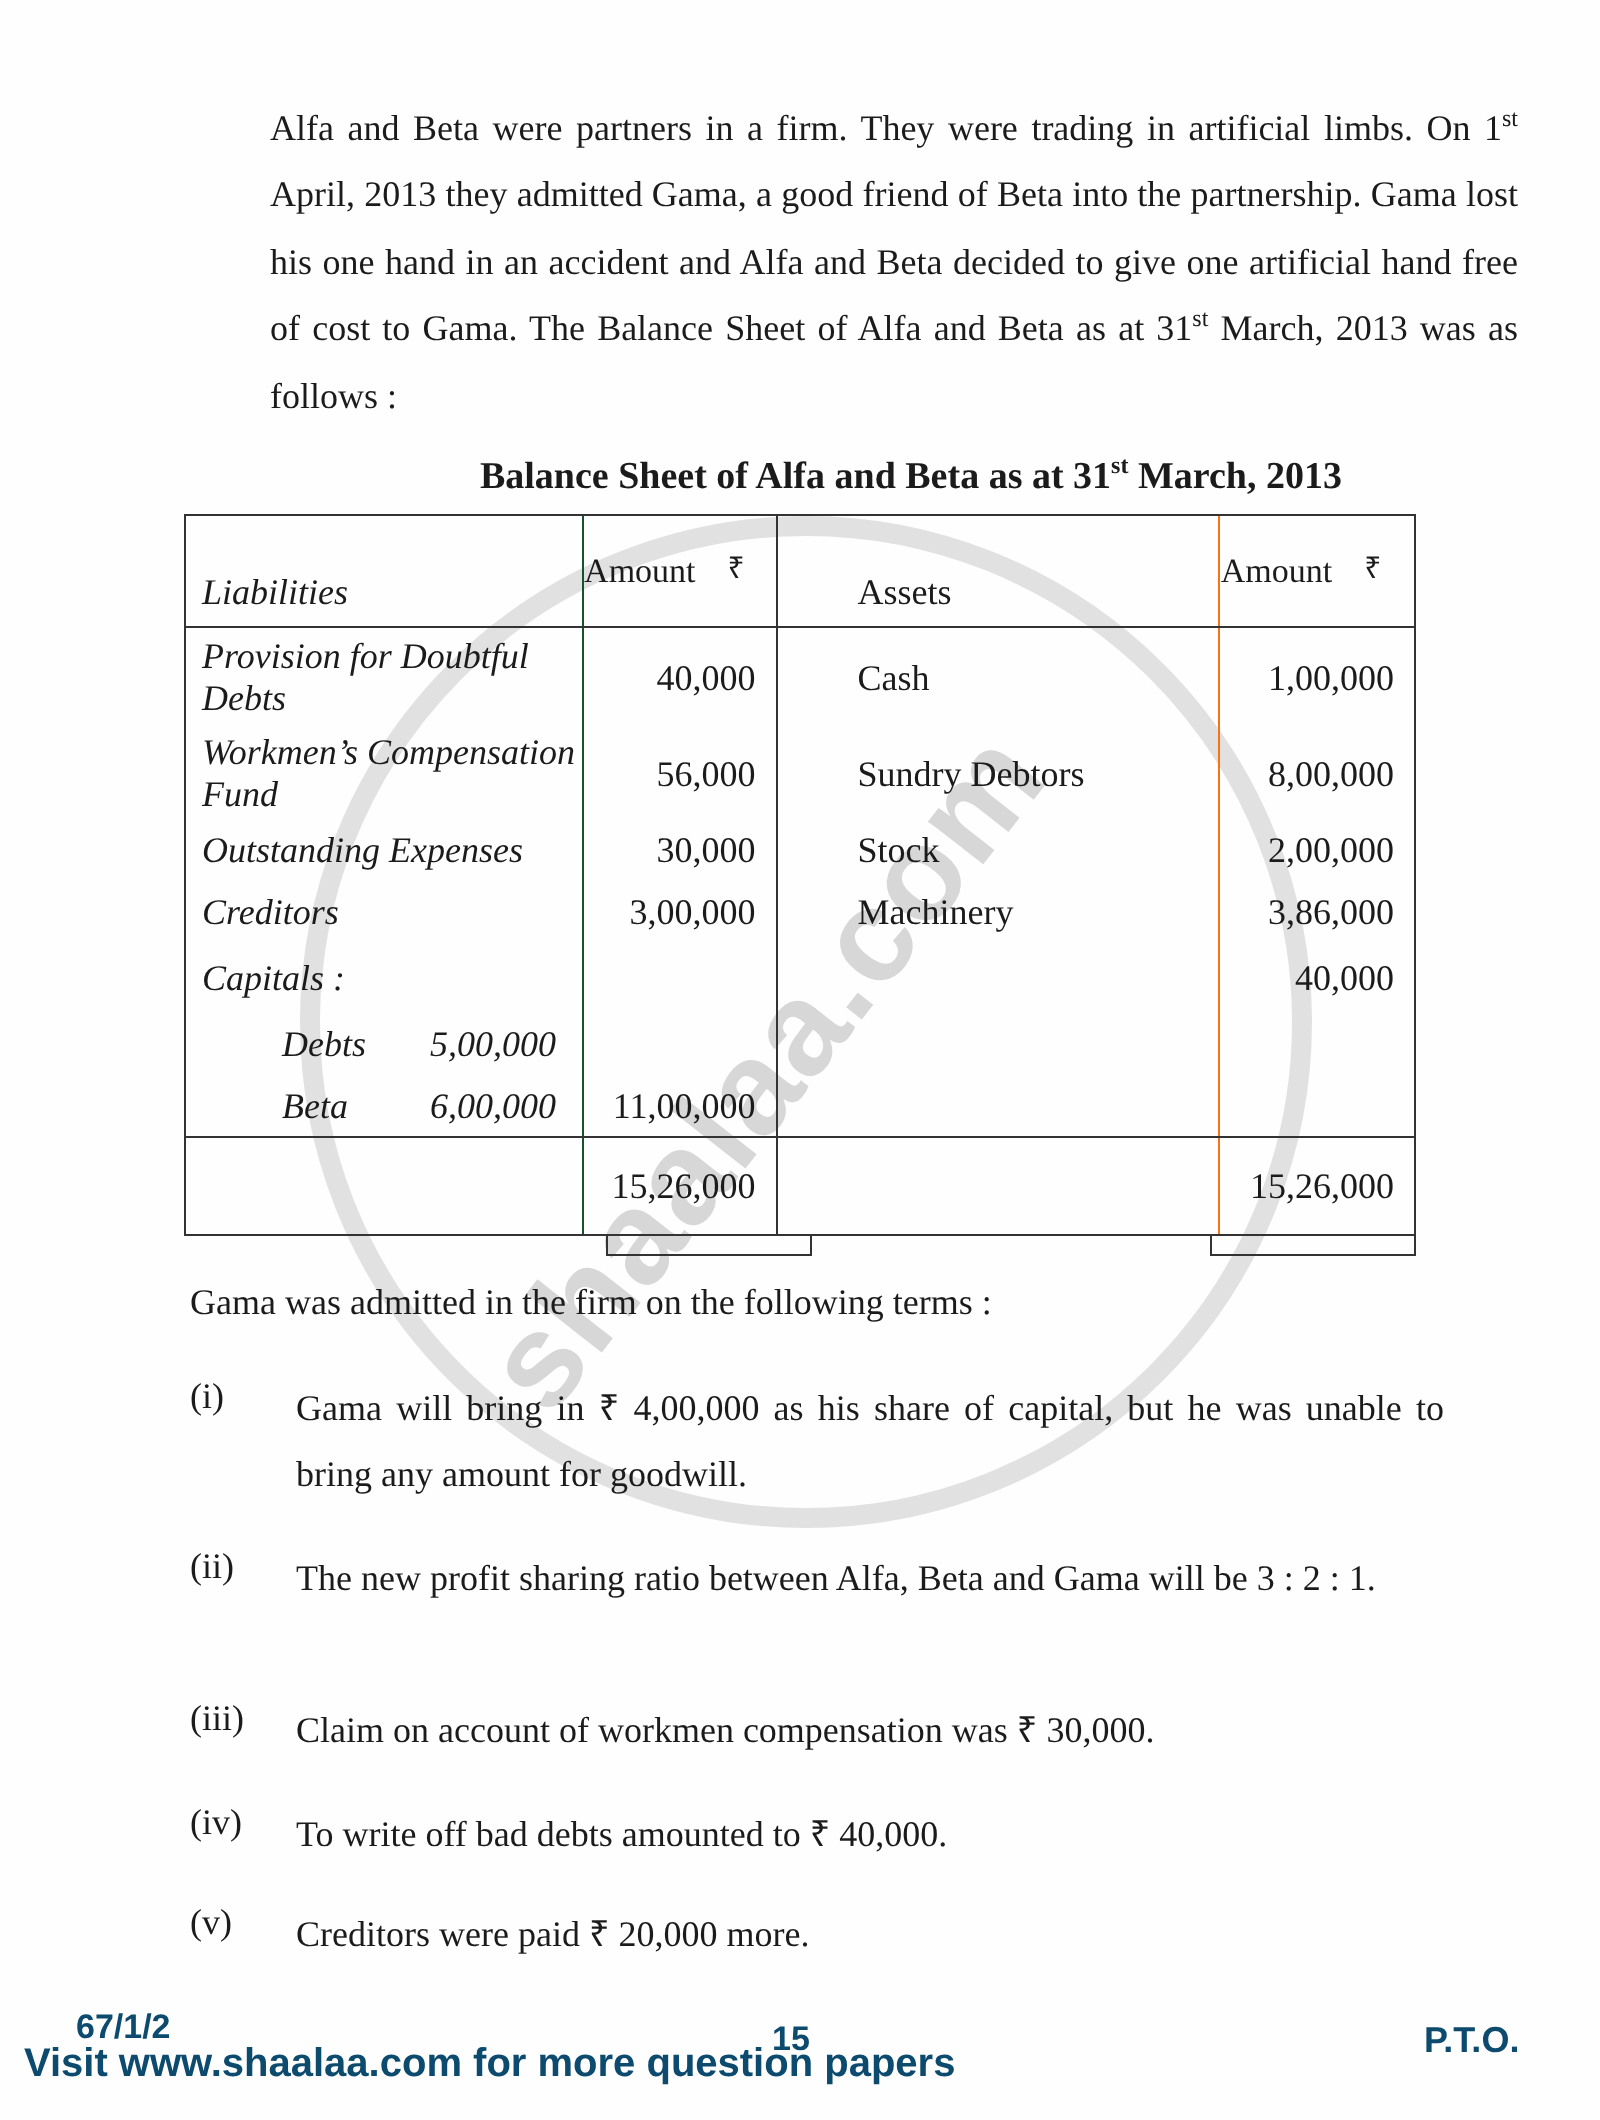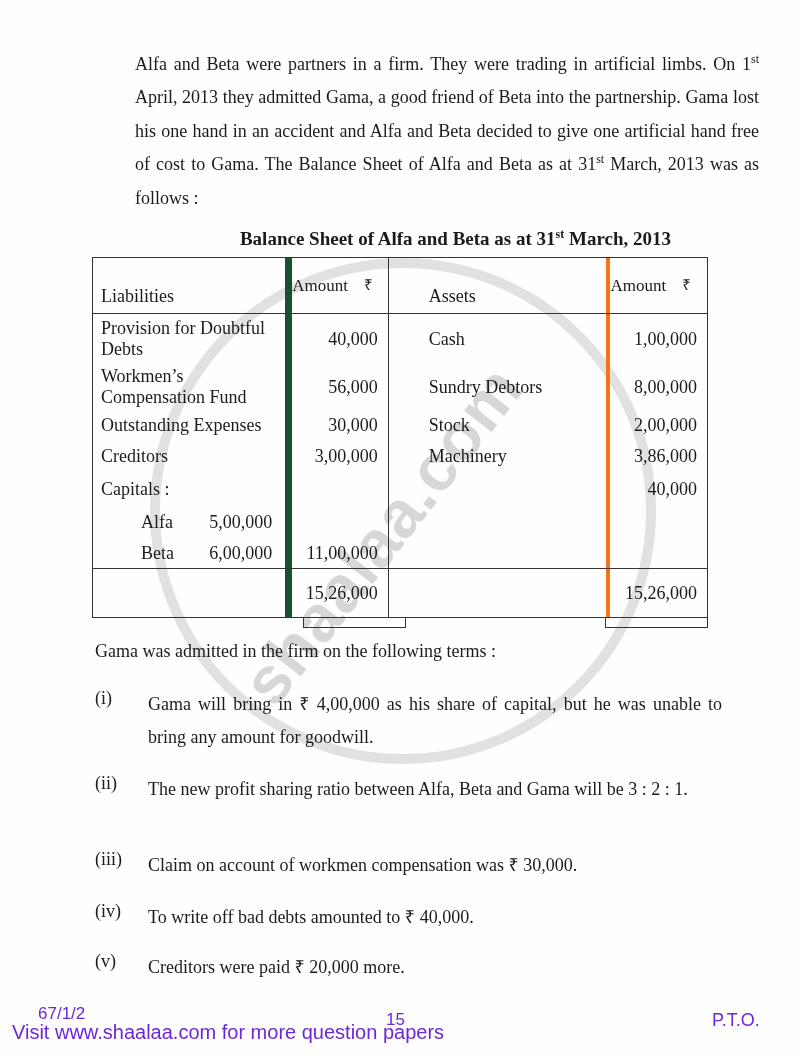--- a/index.html
+++ b/index.html
@@ -38,23 +38,23 @@
   
   .bs-table {
     position:absolute; left:92px; top:257px; width:616px; height:361px;
     border:1px solid #333;
   }
   .bs-row { display:flex; width:100%; }
   .hdr { height:56px; border-bottom:1px solid #333; }
   .bodyrow { height:254px; }
   .totrow { height:49px; border-top:1px solid #333; }
   .col { height:100%; display:flex; flex-direction:column; }
-  .c1 { width:210px; border-right:7px solid #14532d; }
+  .c1 { width:210px; border-right:1px solid #14532d;font-style:italic; }
   .c2 { width:102px; border-right:1px solid #333; }
-  .c3 { width:200px; border-right:4px solid #f97316;margin-left:32px; }
+  .c3 { width:200px; border-right:1px solid #f97316;margin-left:32px; }
   .c4 { width:102px; }
   .hcell-l { flex:1; display:flex; align-items:flex-end; padding:0 0 6px 8px; font-size:18px; }
   .hcell-amt { flex:1; display:flex; align-items:center; font-size:17px; line-height:19px;gap:16px; }
   .hcell-amt .rs { font-size:15px; }
   .cell { display:flex; align-items:center; font-size:18px; }
   .lbl { padding-left:8px; line-height:21px; }
   .amt { justify-content:flex-end; padding-right:10px; }
   .partner { justify-content:space-between; padding-left:48px; padding-right:13px; }
   .r1{height:50px}.r2{height:46px}.r3{height:30px}.r4{height:32px}.r5{height:34px}.r6{height:32px}.r7{height:30px}
   .tot { height:100%; display:flex; align-items:center; justify-content:flex-end; padding-right:10px; font-size:18px; }
@@ -64,21 +64,21 @@
   }
   .tab1 { left:210px; width:103px; }
   .tab2 { left:512px; width:103px; }
   
   .terms-heading { position:absolute; left:95px; top:641px; font-size:18px; }
   .term { position:absolute; left:95px; width:627px; display:flex; }
   .term-label { width:53px; font-size:18px; flex:none; }
   .term-text { width:574px; font-size:18px; line-height:33.4px; text-align:justify; }
   .t1{top:688px}.t2{top:773px}.t3{top:849px}.t4{top:901px}.t5{top:951px}
   
-  .footer-item { position:absolute; font-family:"Liberation Sans", sans-serif; color:#6d28d9; }
+  .footer-item { position:absolute; font-family:"Liberation Sans", sans-serif; color:#0c4a6e;font-weight:bold; }
   .f-code { left:38px; top:1004px; font-size:17px; }
   .f-site { left:12px; top:1021px; font-size:20px; }
   .f-page { left:386px; top:1010px; font-size:17px; }
   .f-pto  { left:712px; top:1010px; font-size:18px;text-align:center; }
 </style>
 </head>
 <body>
 
 <div class="wm-ring"></div>
 <div class="wm-text">shaalaa.com</div>
@@ -113,21 +113,21 @@
     </div>
 
     <div class="bs-row bodyrow">
       <div class="col c1">
         <div class="cell lbl r1">Provision for Doubtful Debts</div>
         <div class="cell lbl r2">Workmen’s Compensation Fund</div>
         <div class="cell lbl r3">Outstanding Expenses</div>
         <div class="cell lbl r4">Creditors</div>
         <div class="cell lbl r5">Capitals :</div>
         <div class="cell partner r6">
-          <span>Alfa</span>
+          <span>Debts</span>
           <span>5,00,000</span>
         </div>
         <div class="cell partner r7">
           <span>Beta</span>
           <span>6,00,000</span>
         </div>
       </div>
       <div class="col c2">
         <div class="cell amt r1">40,000</div>
         <div class="cell amt r2">56,000</div>

